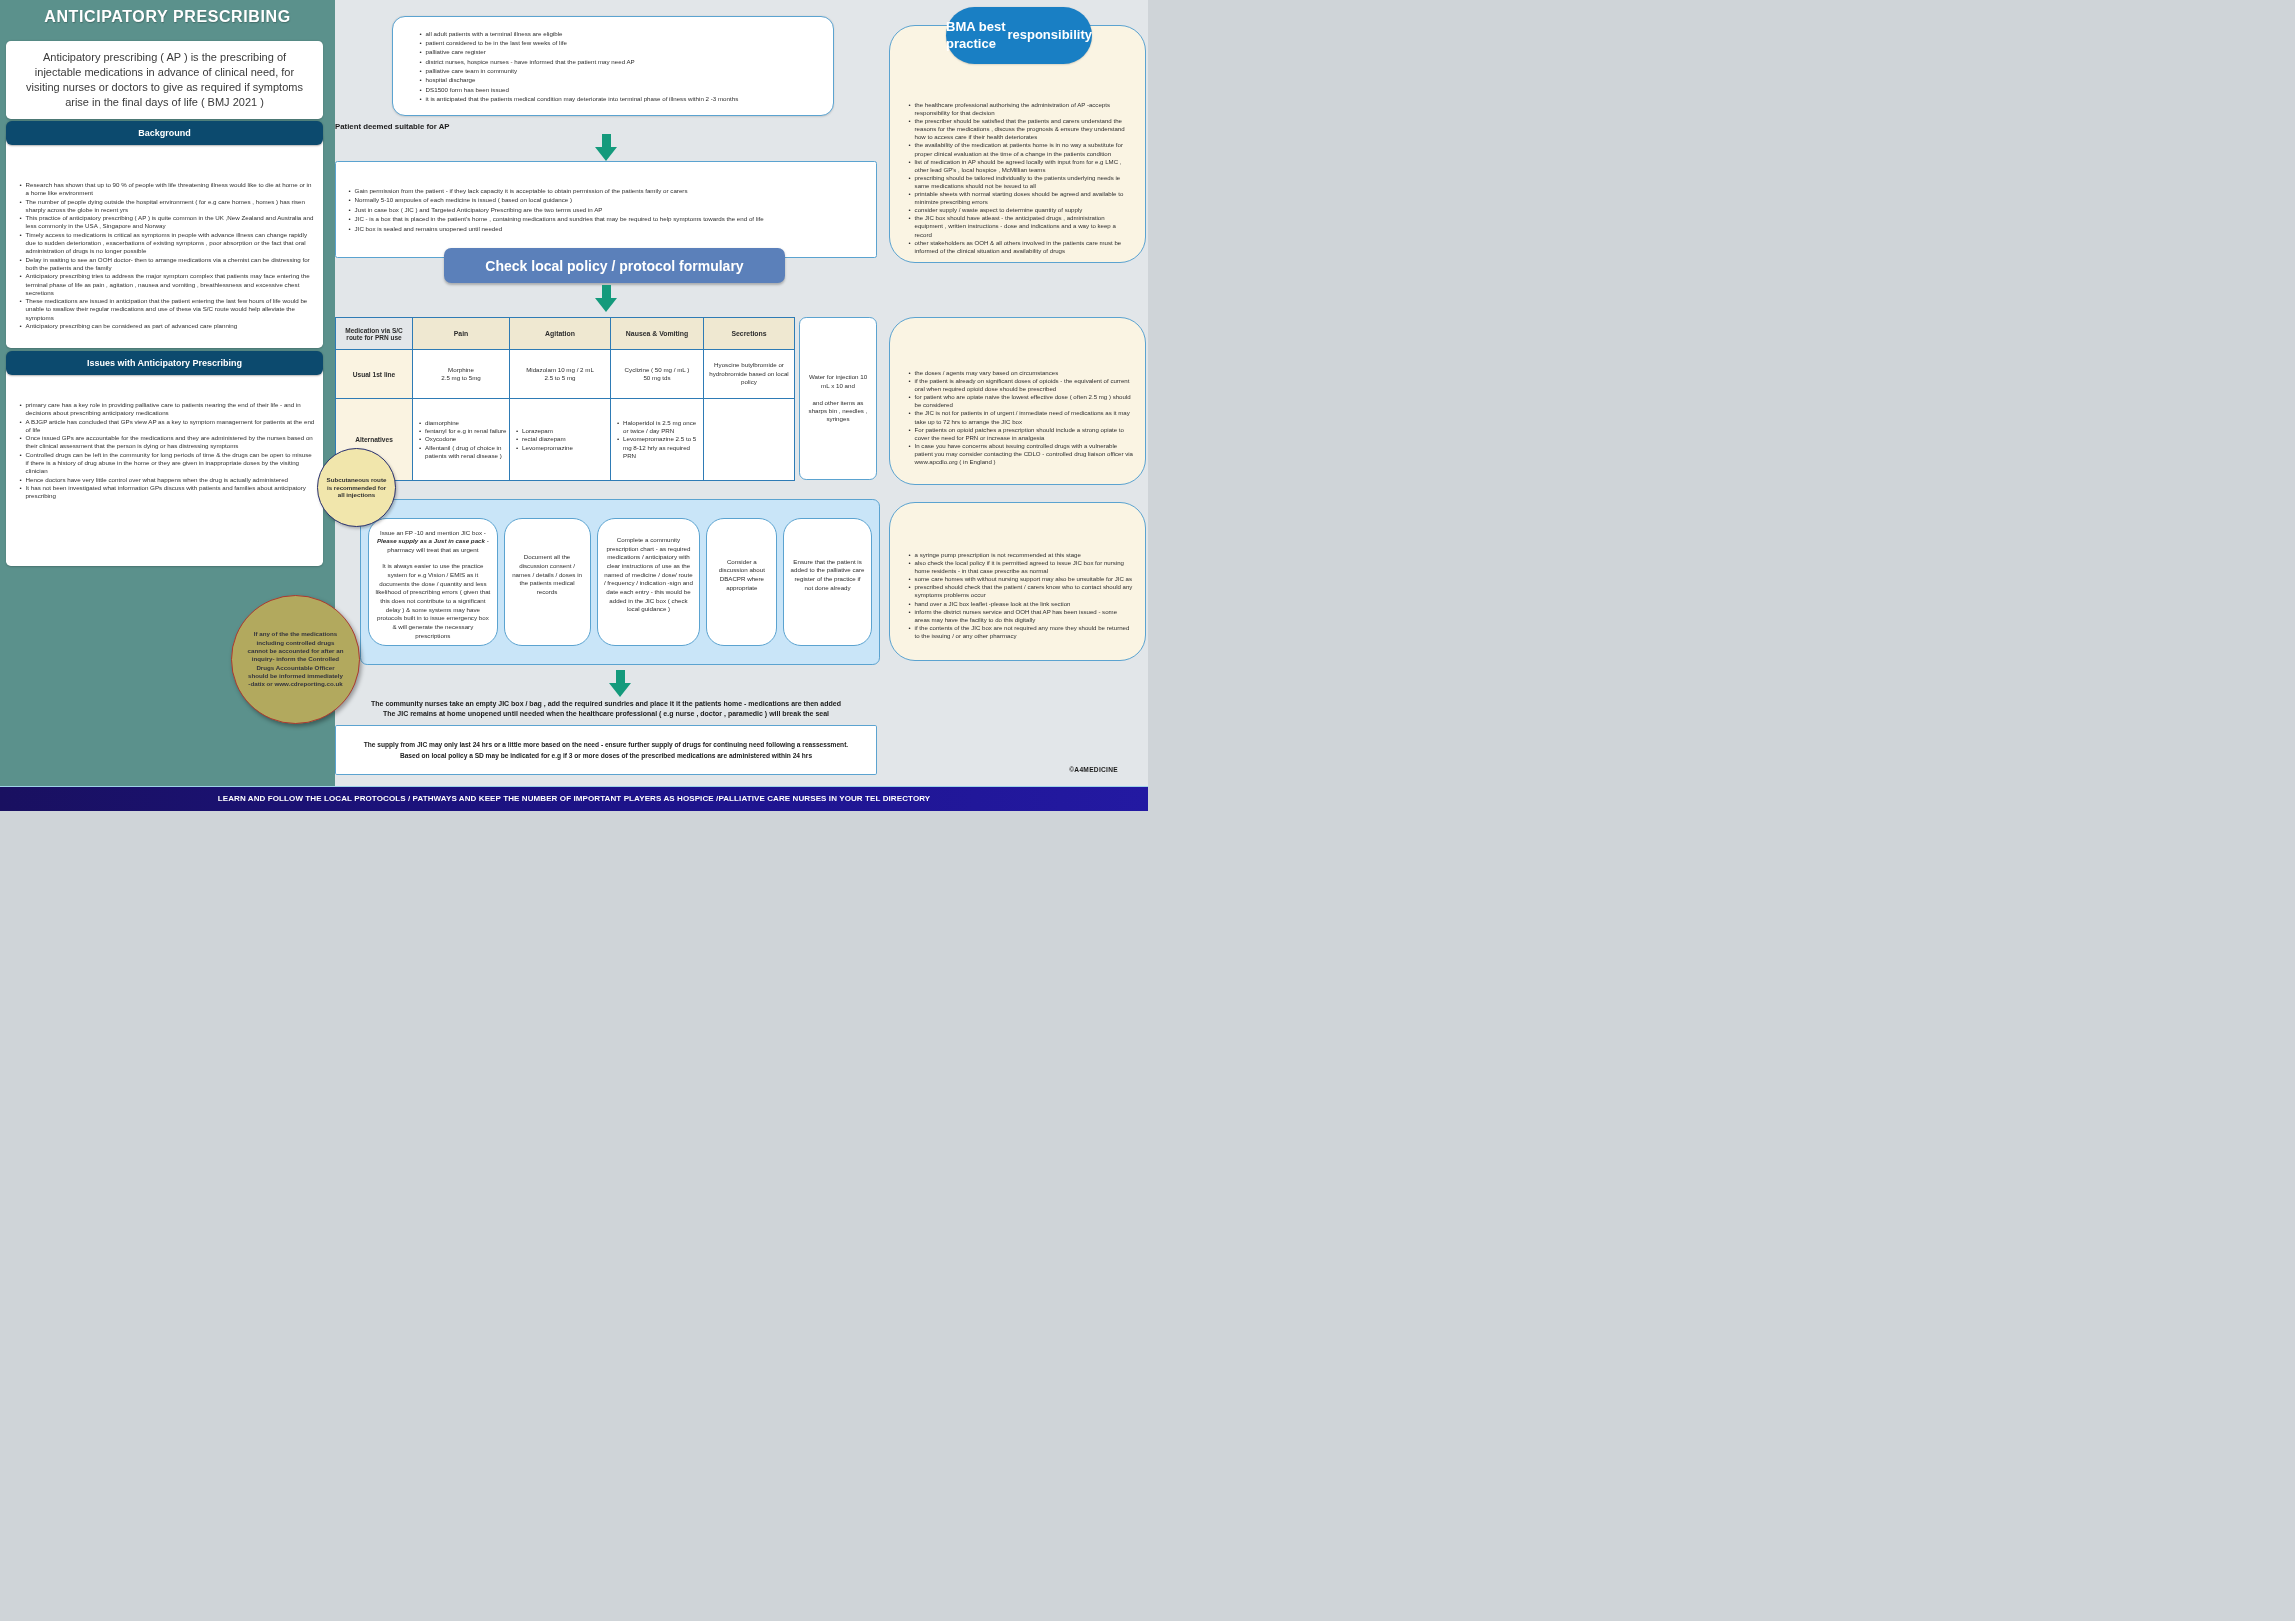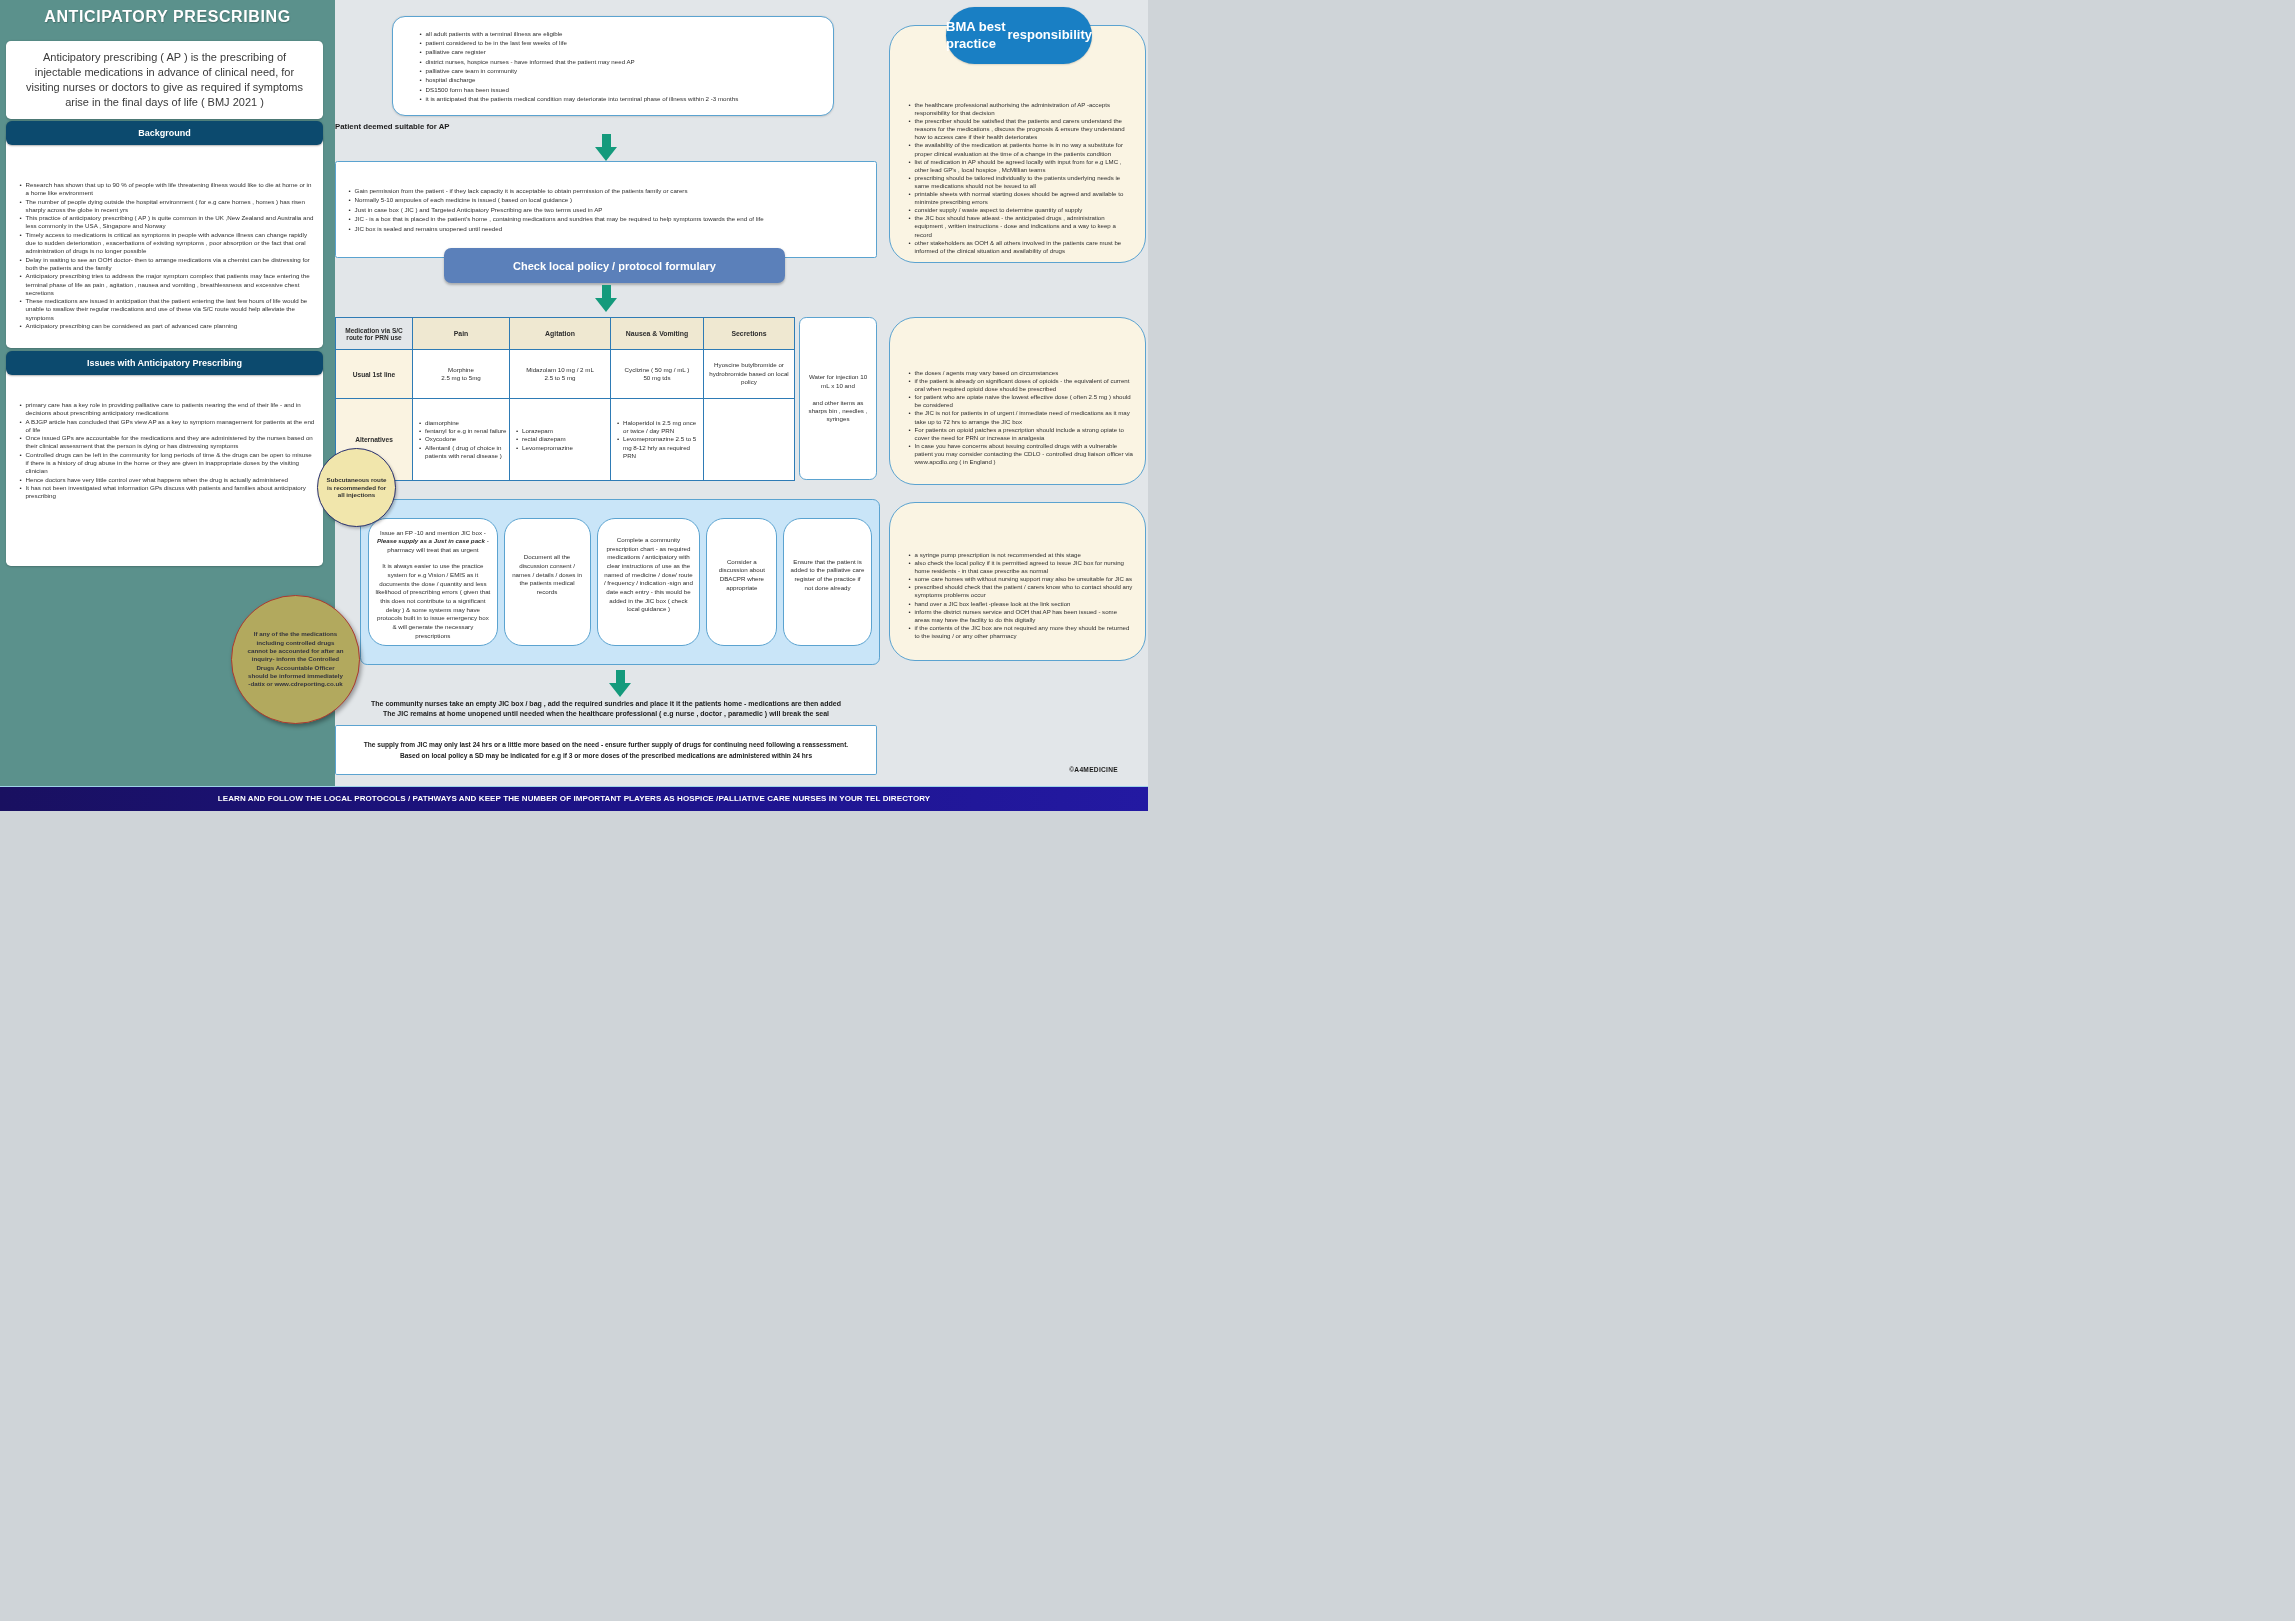--- a/index.html
+++ b/index.html
@@ -62,21 +62,21 @@
   .perm-box {
     left:335px; top:161px; width:542px; height:97px; background:#fff;
     border:0.6px solid #5ba3d0; border-radius:2.4px;
     display:flex; flex-direction:column; justify-content:center; padding:3.6px 8.4px 3.6px 12px;
   }
   .perm-box .b { font-size:6.2px; line-height:1.52; }
 
   .policy-btn {
     left:444px; top:248px; width:341px; height:35px; background:#5b80ba;
     border-radius:7.2px; display:flex; align-items:center; justify-content:center;
-    color:#fff; font-size:11px; font-weight:bold; z-index:2;
+    color:#fff; font-size:14px; font-weight:bold; z-index:2;
     box-shadow:0 1.2px 2.4px rgba(0,0,0,.25);
   }
 
   
   .med-table {
     left:335px; top:317px; display:grid;
     grid-template-columns:77px 97px 101px 93px 91px;
     grid-template-rows:32px 49px 82px;
     border-top:0.6px solid #2e7bb5; border-left:0.6px solid #2e7bb5; background:#fff;
   }

